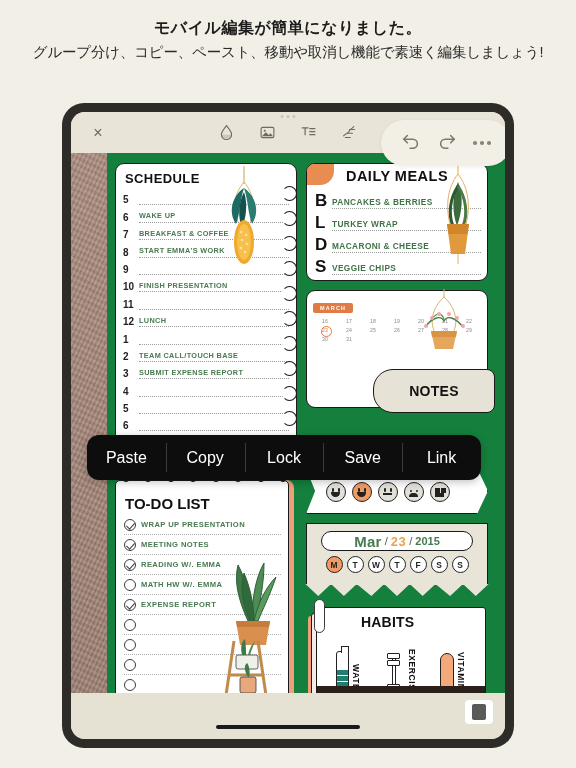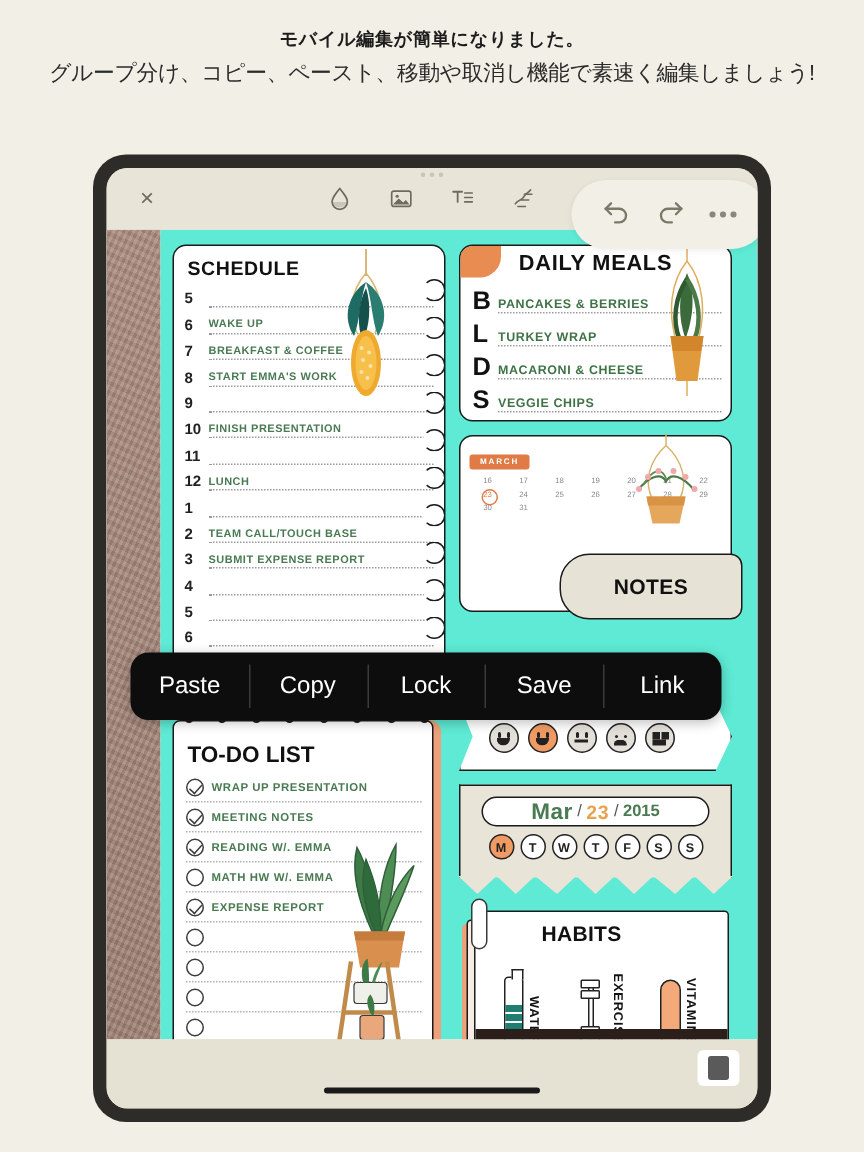--- a/index.html
+++ b/index.html
@@ -6,21 +6,21 @@
   body {
     width:576px; height:768px;
     background:#f2efe6;
     font-family:"Liberation Sans", sans-serif;
     overflow:hidden;
     position:relative;
   }
   
   .promo { text-align:center; padding-top:18px; }
   .promo-title {
-    font-size:12px; font-weight:bold; color:#1c1c1c;
+    font-size:16px; font-weight:bold; color:#1c1c1c;
     letter-spacing:0.5px;
   }
   .promo-sub {
     font-size:14.5px; color:#2a2a2a; margin-top:4px;
     letter-spacing:-0.2px;
   }
   
   .tablet {
     position:absolute; left:62px; top:103px;
     width:452px; height:645px;
@@ -69,21 +69,21 @@
   }
   .leather {
     position:absolute; left:0; top:0; bottom:0; width:36px;
     background:
       repeating-linear-gradient(115deg, rgba(255,255,255,.10) 0 2px, rgba(0,0,0,.05) 2px 4px),
       repeating-linear-gradient(25deg, rgba(0,0,0,.05) 0 3px, rgba(255,255,255,.07) 3px 6px),
       linear-gradient(#a98a7c,#9b7d70);
   }
   .page {
     position:absolute; left:36px; top:0; right:0; bottom:0;
-    background:#5eead4; padding:10px 8px 4px 8px;
+    background:#15803d; padding:10px 8px 4px 8px;
   }
   .grid2 { display:flex; gap:9px; }
   .col { display:flex; flex-direction:column; gap:9px; }
   .col-l { width:182px; }
   .col-r { width:182px; }
 
   
   .card { border:1.6px solid #1a1a1a; border-radius:9px; background:#fff; position:relative;}
 
   

